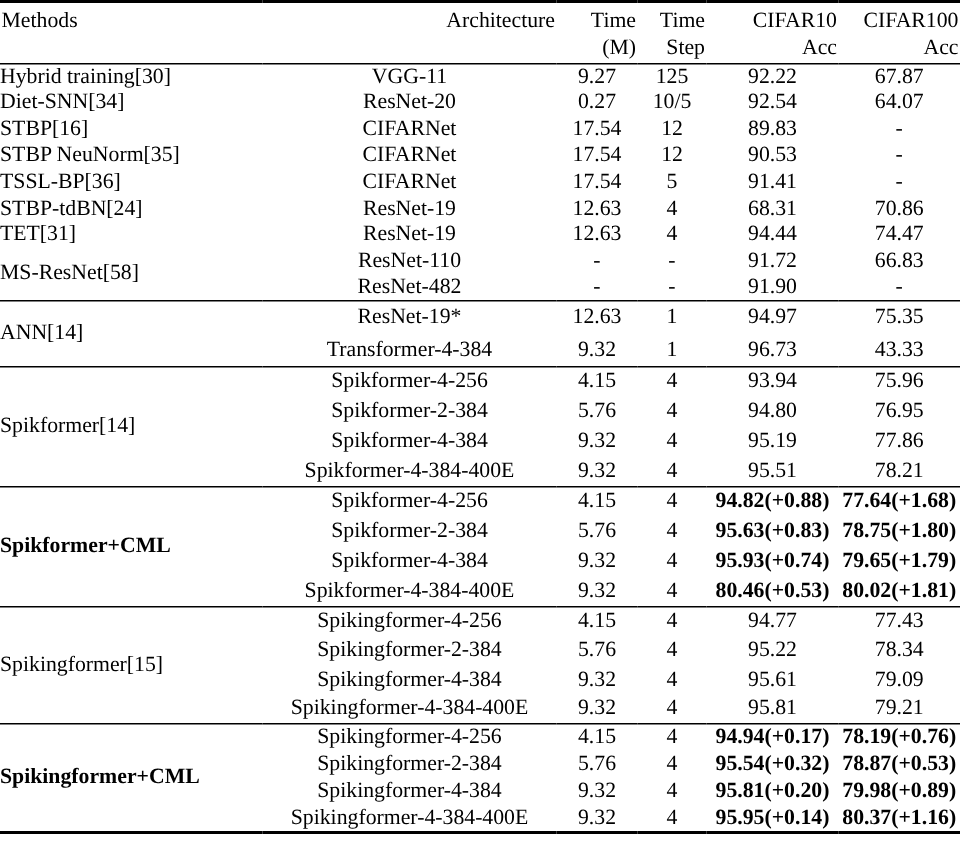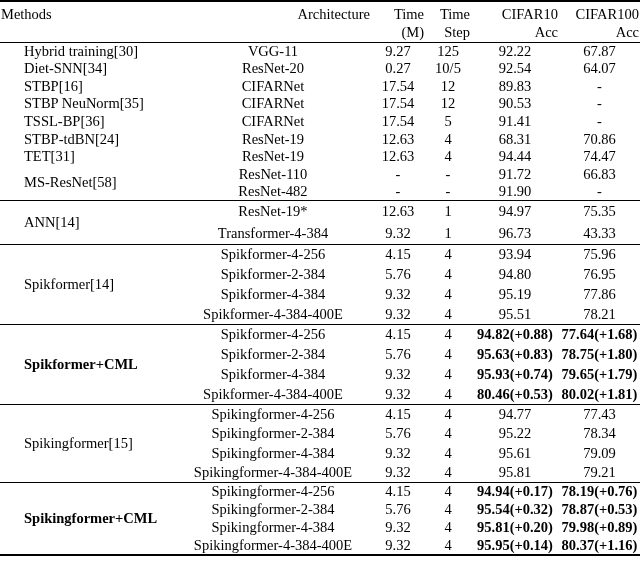--- a/index.html
+++ b/index.html
@@ -42,21 +42,20 @@
 
   tbody td {
     vertical-align: middle;
     text-align: center;
     line-height: 1.05;
     padding: 0;
     white-space: nowrap;
   }
   tbody td.method {
     text-align: left;
-    padding-left: 24px;
   }
   tbody tr.section-start td { border-top: 1.8px solid #000; }
 
   tr.s0 { height: 17.6px; }
   tr.s1 { height: 22px;   }
   tr.s2 { height: 20px;   }
   tr.s3 { height: 20px;   }
   tr.s4 { height: 19.4px; }
   tr.s5 { height: 18.2px; }
 

